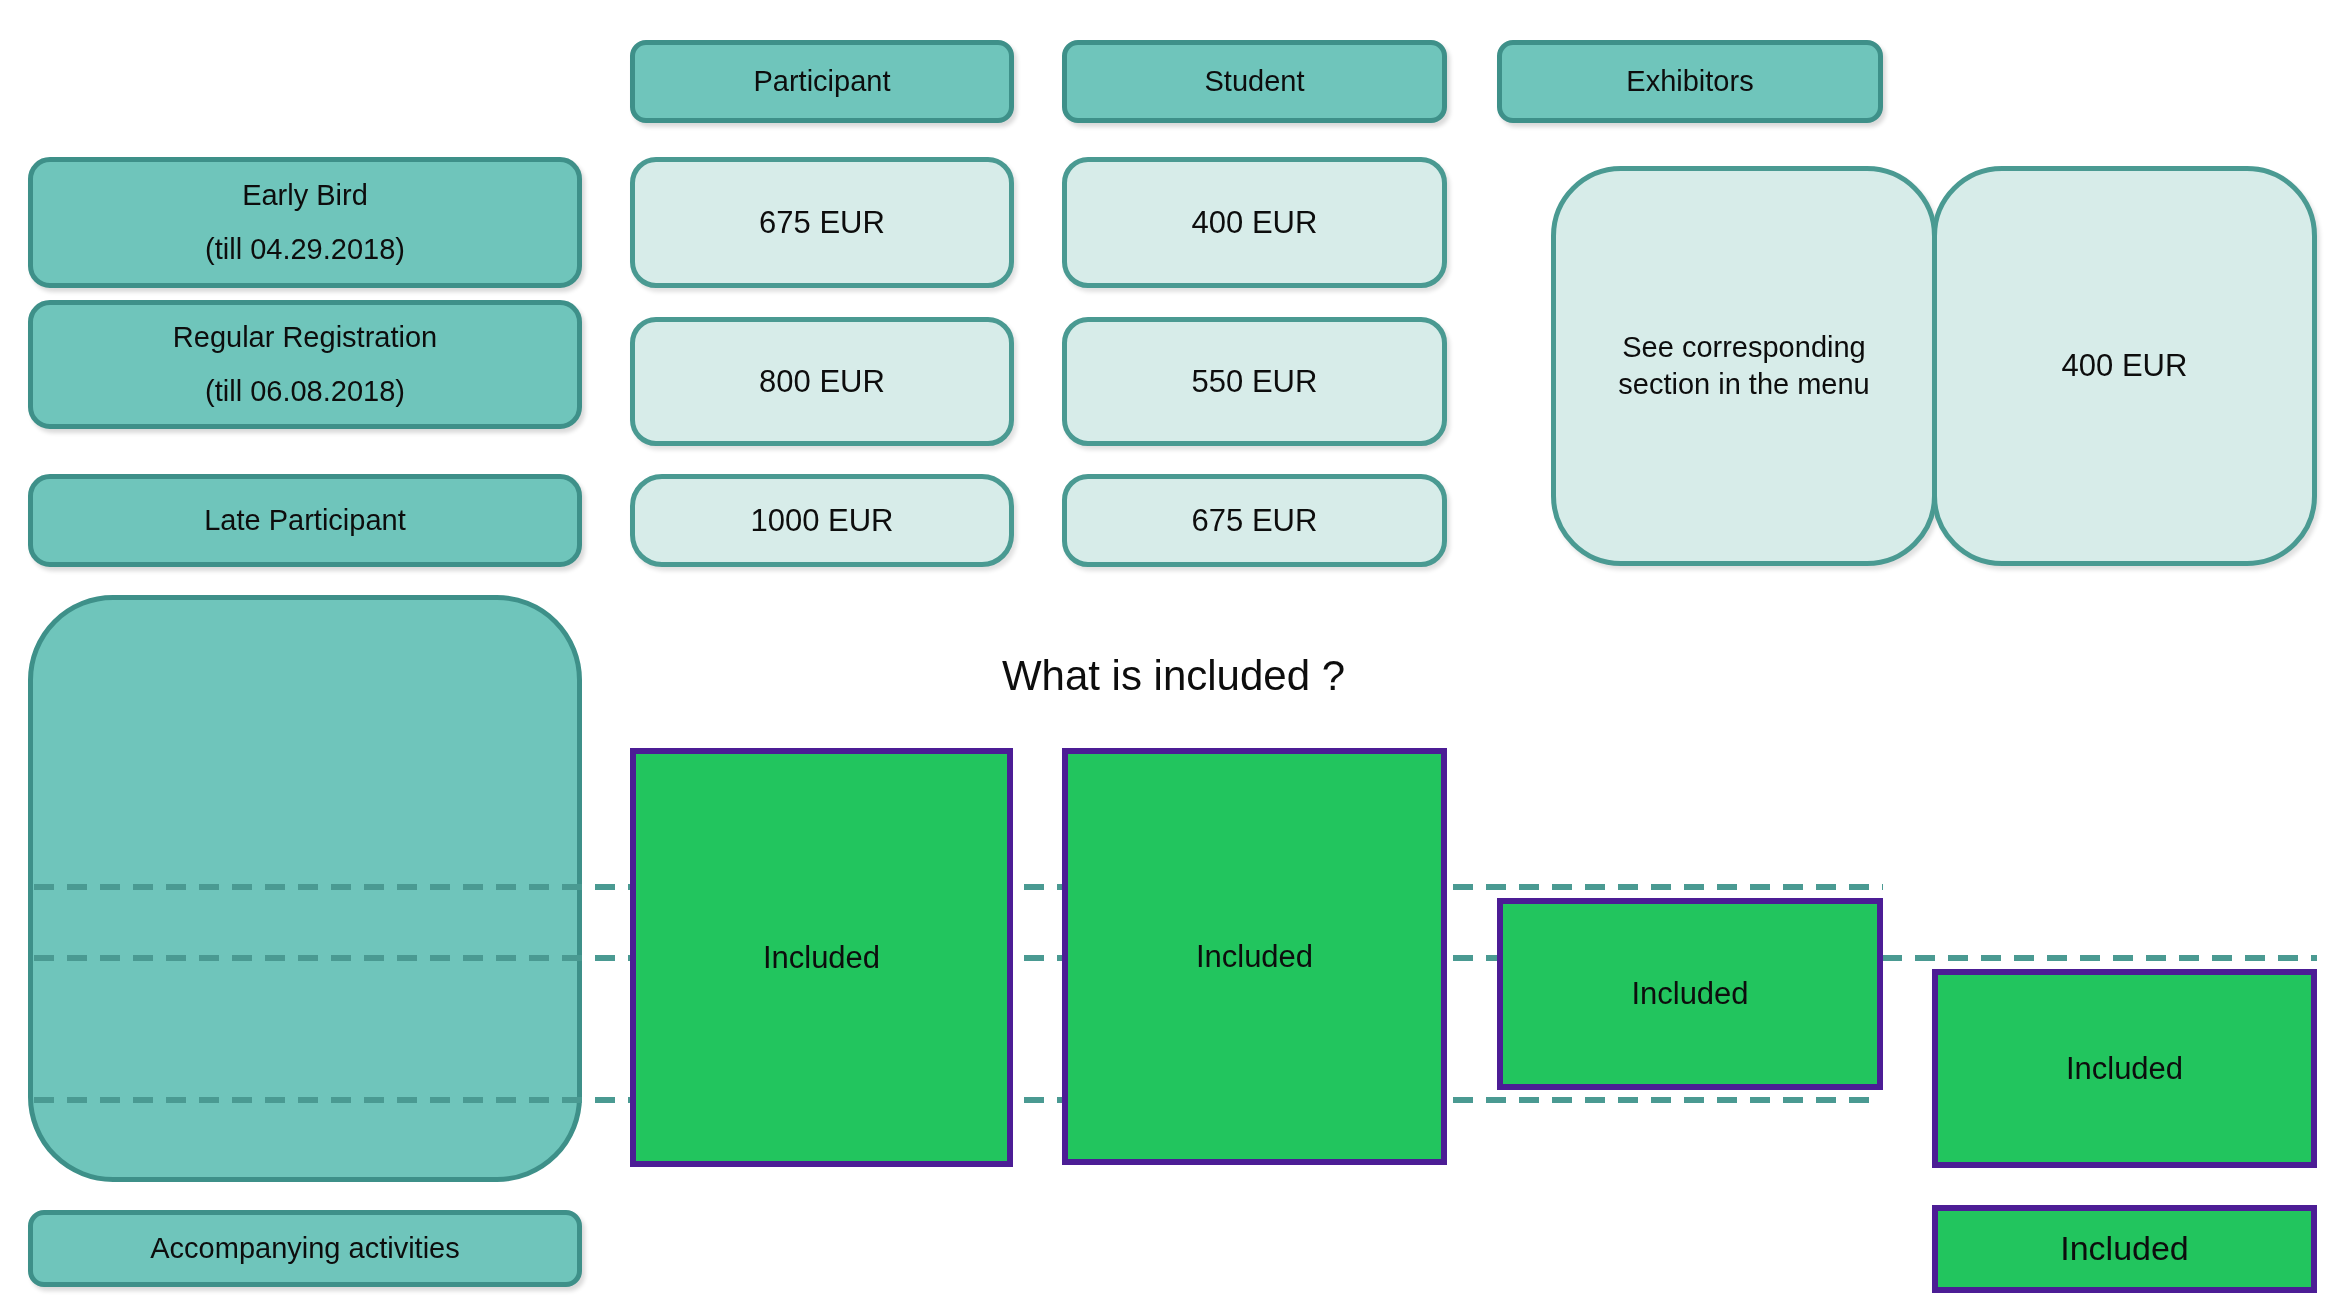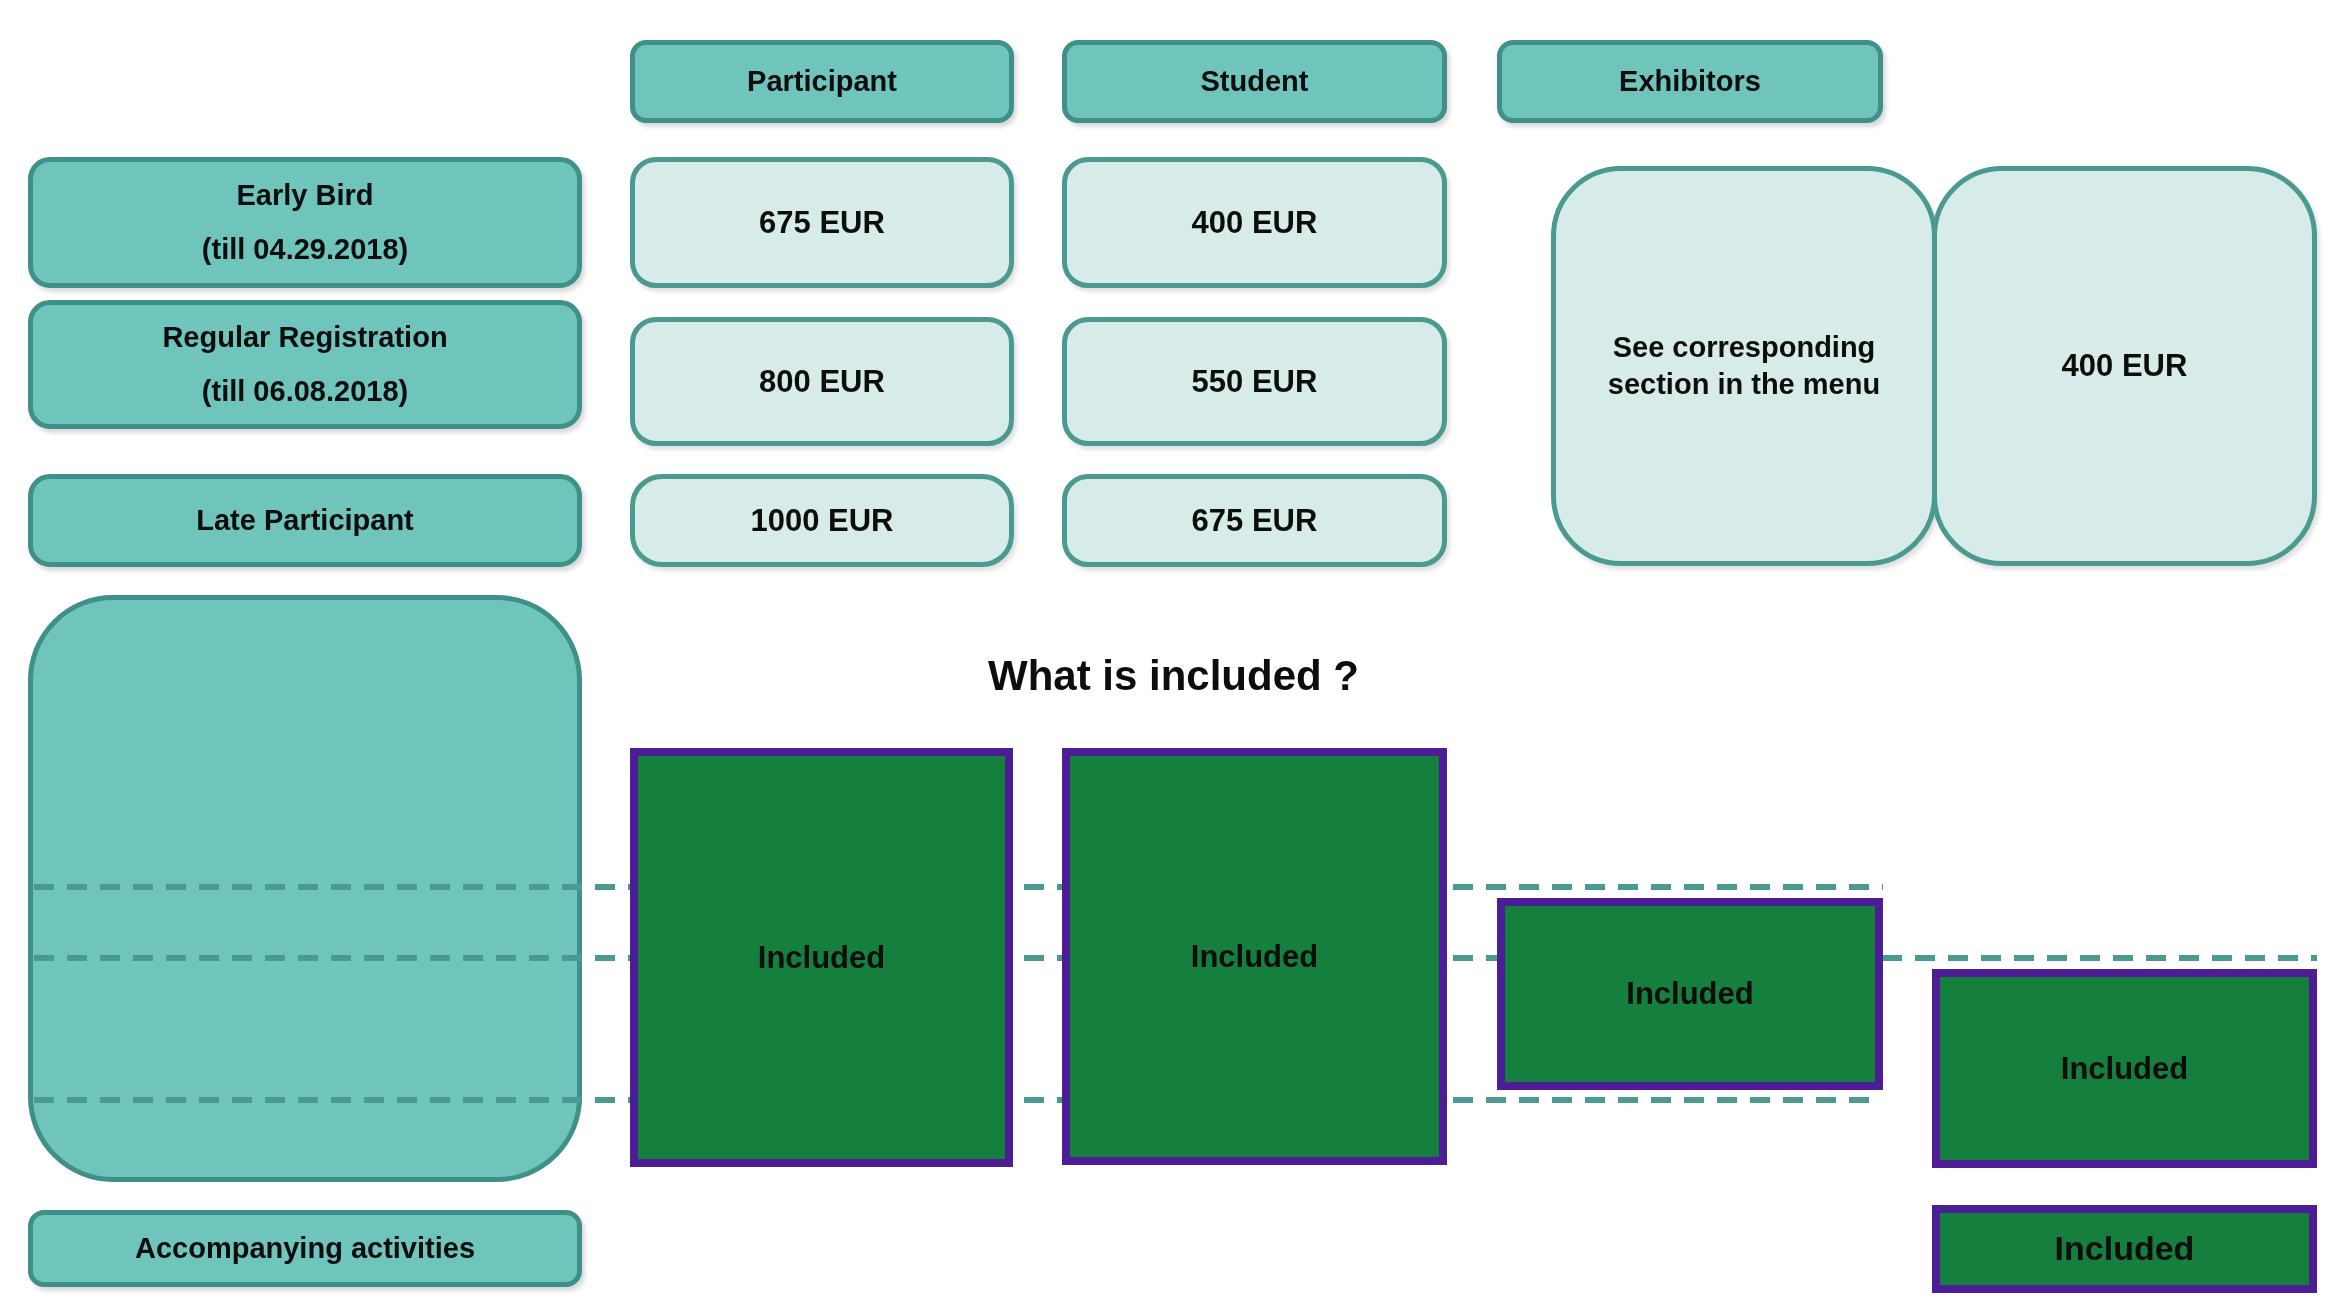--- a/index.html
+++ b/index.html
@@ -1,24 +1,24 @@
 <!DOCTYPE html>
 <html><head>
 <meta charset="utf-8">
 <style>
   html,body{margin:0;padding:0;background:#ffffff;}
   #stage{
     position:relative;width:2347px;height:1307px;background:#ffffff;overflow:hidden;
-    font-family:"Liberation Sans", sans-serif;font-weight:700;color:#0d0d0d;
+    font-family:"Liberation Sans", sans-serif;font-weight:400;color:#0d0d0d;
   }
   .box{position:absolute;display:flex;align-items:center;justify-content:center;
        text-align:center;box-sizing:border-box;line-height:1.28;}
   .teal{background:#6fc5bb;border:5px solid #3e9089;box-shadow:3px 4px 4px rgba(0,0,0,0.15);}
   .light{background:#d7ece9;border:5px solid #4a9a92;box-shadow:3px 4px 4px rgba(0,0,0,0.12);}
-  .green{background:#15803d;border:8px solid #4c1d95;z-index:3;}
+  .green{background:#22c55e;border:6px solid #4c1d95;z-index:3;}
   .dash{position:absolute;height:6px;z-index:2;
         background:repeating-linear-gradient(90deg,#4a9a92 0 20px,rgba(0,0,0,0) 20px 33px);}
   
   .hdr{top:40px;height:83px;border-radius:16px;font-size:29px;}
   
   .lbl{left:28px;width:554px;border-radius:22px;font-size:29px;flex-direction:column;gap:16px;}
   
   .price{border-radius:26px;font-size:31px;}
   .bigcell{top:166px;height:400px;border-radius:70px;font-size:29px;}
   .included{font-size:31px;}

